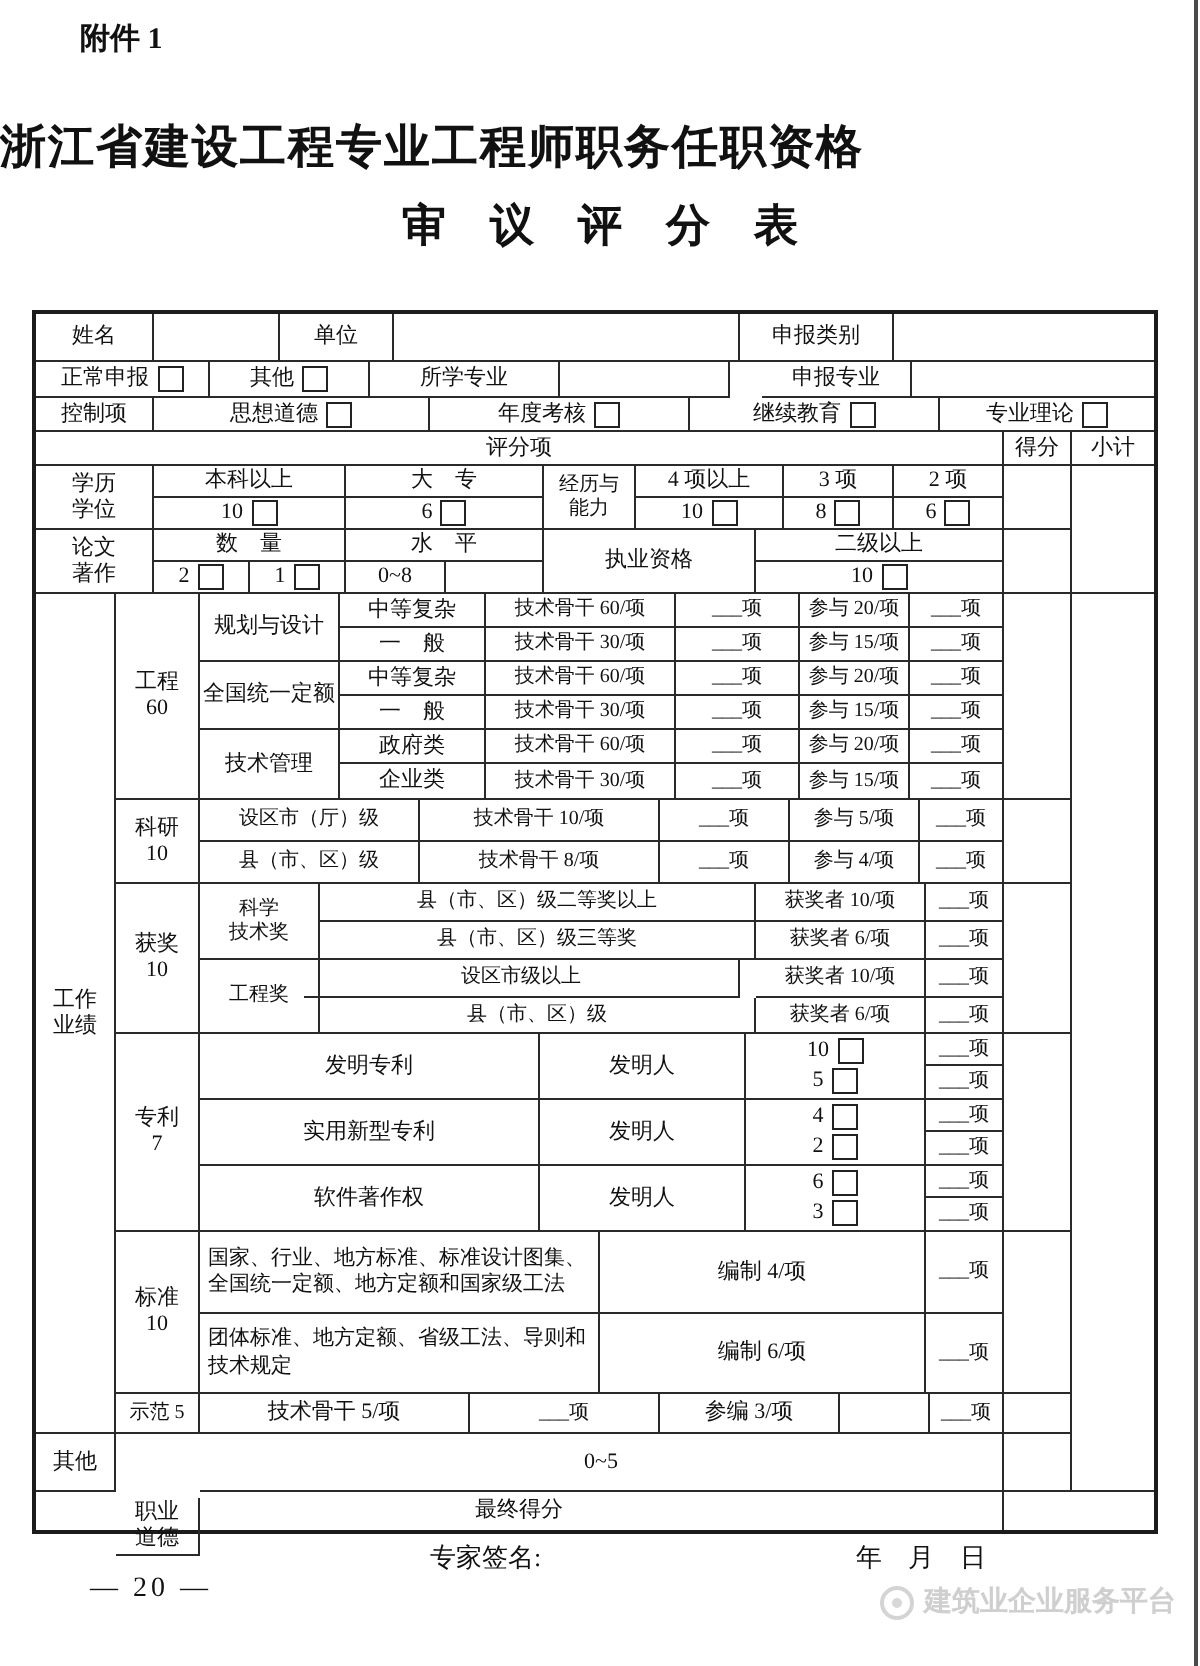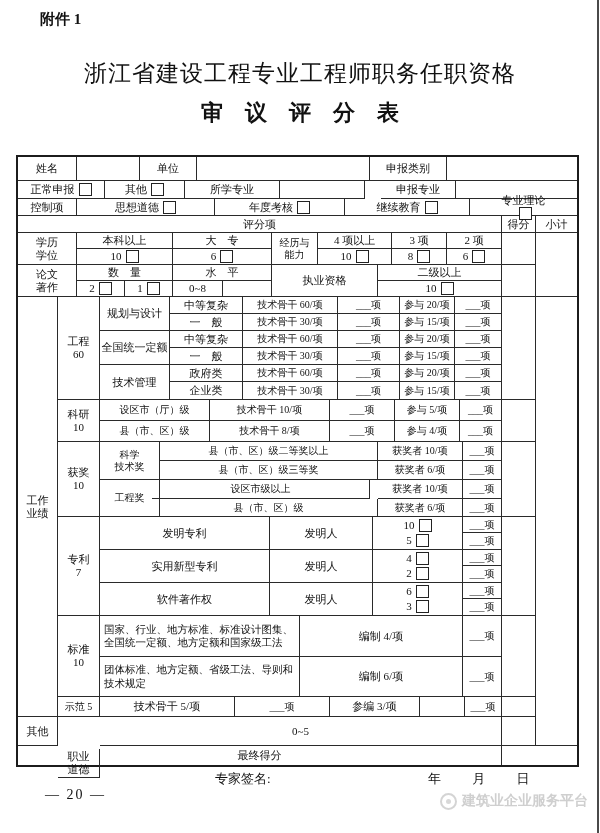--- a/index.html
+++ b/index.html
@@ -1,33 +1,33 @@
 <!DOCTYPE html>
 <html><head>
 <meta charset="utf-8">
 <style>
   * { margin:0; padding:0; }
   body { width:600px; height:833px; position:relative; background:#ffffff;
          font-family:"Liberation Serif","DejaVu Serif",serif; color:#111; overflow:hidden; }
   .abs { position:absolute; }
   .attach { left:40px; top:10px; font-size:15px; font-weight:bold; }
-  .title1 { left:0; top:58px; width:600px; text-align:center; font-size:23px; font-weight:normal; letter-spacing:1px; }
+  .title1 { left:0; top:58px; width:600px; font-size:23px; font-weight:bold; letter-spacing:1px; }
   .title2 { left:0; top:98px; width:600px; text-align:center; font-size:22px; font-weight:bold; }
   #tbl { position:absolute; left:16px; top:155px; width:559px; height:608px; border:2px solid #1c1c1c; }
   .c { position:absolute; box-sizing:border-box; border-right:1px solid #2a2a2a; border-bottom:1px solid #2a2a2a;
        display:flex; align-items:center; justify-content:center; text-align:center;
        white-space:pre-wrap; font-size:11px; line-height:1.15; }
-  .nr { border-right:none;flex-direction:column; } .nb { border-bottom:none; }
+  .nr { border-right:none; } .nb { border-bottom:none; }
   .left { justify-content:flex-start; text-align:left; padding:1px 4px; font-size:10.5px; line-height:1.28; }
   .sm { font-size:10px; }
   .cb { width:11px; height:11px; border:1px solid #222; display:inline-block; margin-left:4px; background:#fff; flex:0 0 auto; }
   .colbox { flex-direction:column; gap:2px; }
   .cbrow { display:flex; align-items:center; line-height:1; }
   .sig { left:215px; top:770px; font-size:13px; }
-  .dt { left:428px; top:770px; font-size:13px; white-space:pre;font-family:Liberation Mono, monospace; }
+  .dt { left:428px; top:770px; font-size:13px; white-space:pre; }
   .pgnum { left:45px; top:787px; font-size:14px; letter-spacing:2px; }
   .wm { right:12px; top:792px; display:flex; align-items:center; gap:5px; color:#cfcfcf; font-size:14px; font-weight:bold; }
   .wm-logo { width:17px; height:17px; border:2px solid #d4d4d4; border-radius:50%; box-sizing:border-box;
              display:inline-block; position:relative; }
   .wm-logo::after { content:""; position:absolute; left:4px; top:4px; width:5px; height:5px; background:#d8d8d8; border-radius:50%; }
   .edge { right:1px; top:0; width:2px; height:833px; background:#4a4a4a; }
 </style>
 </head>
 <body>
 

